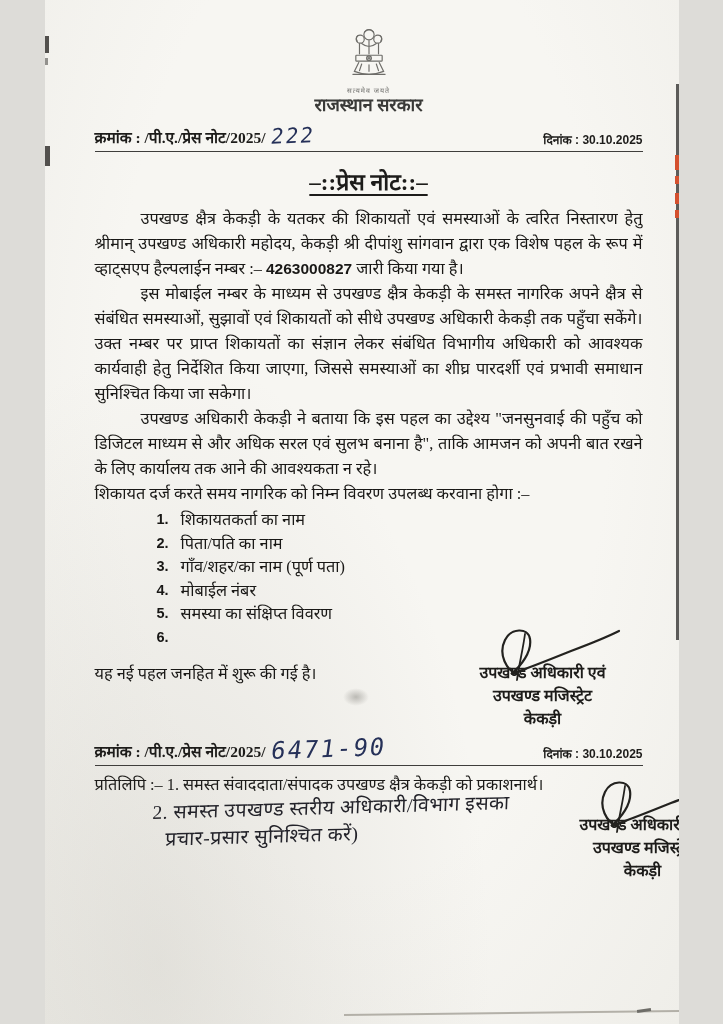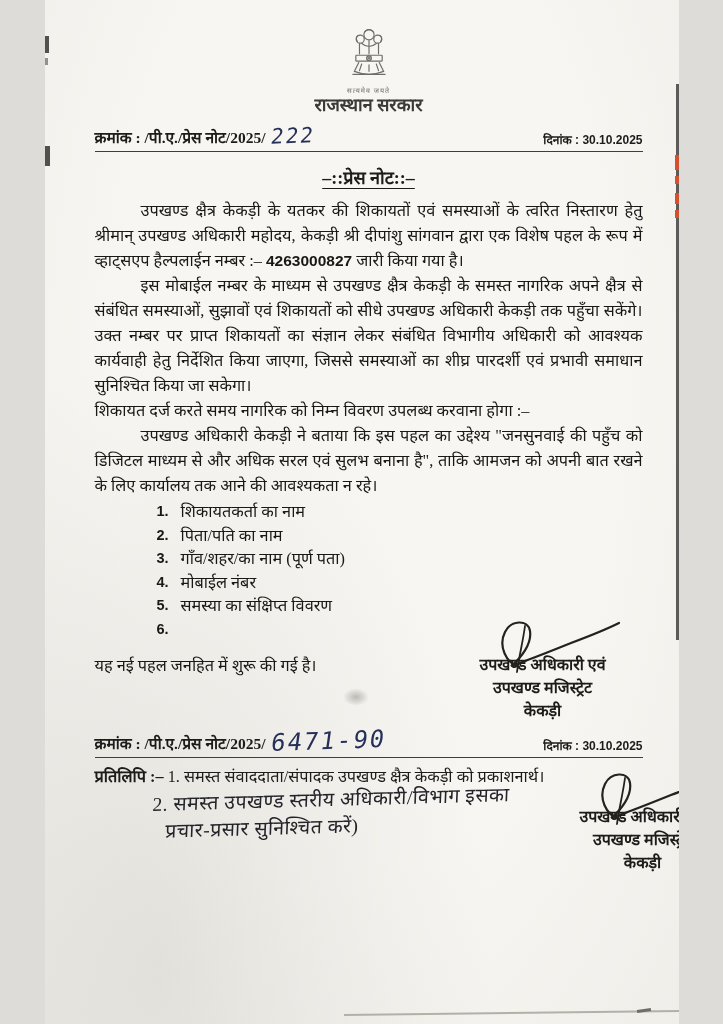--- a/index.html
+++ b/index.html
@@ -34,21 +34,21 @@
   }
   .hand-num{
     font-family:"DejaVu Sans Mono",monospace;
     font-size:21px;font-weight:normal;color:#253058;
     display:inline-block;transform:rotate(-2deg) skewX(-10deg);
     letter-spacing:2px;margin-left:6px;line-height:.8;
   }
   .date-label{font-family:"Liberation Sans",sans-serif;font-size:12px;font-weight:bold;}
 
   .doc-title{
-    text-align:center;font-size:18px;font-weight:bold;margin:13px 0 9px 0;
+    text-align:center;font-size:23px;font-weight:bold;margin:13px 0 9px 0;
     text-decoration:underline;text-underline-offset:4px;
   }
 
   
   .para{
     font-size:16.3px;line-height:25px;text-align:justify;margin:0;
     text-indent:46px;color:#191816;
   }
   .para.no-indent{text-indent:0;}
   .bold-num{font-weight:bold;font-family:"Liberation Sans",sans-serif;font-size:15.5px;}
@@ -60,21 +60,21 @@
 
   
   .sig{
     position:relative;width:200px;text-align:center;
     font-size:16px;font-weight:bold;line-height:23px;flex:none;
   }
   .sig .scribble{position:absolute;left:18px;top:-36px;pointer-events:none;}
   .sig.second{margin-top:14px;}
 
   .copies{margin-top:7px;font-size:16.3px;line-height:24px;}
-  .copies .label{font-weight:bold;}
+  .copies .label{font-weight:normal;}
   .bottom-row{display:flex;align-items:flex-start;margin-top:2px;}
   .handwritten{
     margin-left:58px;font-size:19.5px;line-height:27px;color:#23232a;
     transform:rotate(-1.6deg) skewX(-4deg);transform-origin:left top;
     letter-spacing:.5px;width:390px;flex:none;
   }
   .handwritten .hw2{margin-left:14px;}
 
   
   .edge-strip{position:absolute;right:0;top:84px;width:3px;height:556px;background:#4b4a48;opacity:.9;}
@@ -125,22 +125,22 @@
         <span>क्रमांक :</span>
         <span>/पी.ए./प्रेस नोट/2025/</span><span class="hand-num">222</span>
       </div>
       <div class="date-label">दिनांक : 30.10.2025</div>
     </div>
 
     <div class="doc-title">–::प्रेस नोट::–</div>
 
     <p class="para"><span>उपखण्ड क्षैत्र केकड़ी के यतकर की शिकायतों एवं समस्याओं के त्वरित निस्तारण हेतु श्रीमान् उपखण्ड अधिकारी महोदय, केकड़ी श्री दीपांशु सांगवान द्वारा एक विशेष पहल के रूप में व्हाट्सएप हैल्पलाईन नम्बर :– </span><span class="bold-num">4263000827</span><span> जारी किया गया है।</span></p>
     <p class="para">इस मोबाईल नम्बर के माध्यम से उपखण्ड क्षैत्र केकड़ी के समस्त नागरिक अपने क्षैत्र से संबंधित समस्याओं, सुझावों एवं शिकायतों को सीधे उपखण्ड अधिकारी केकड़ी तक पहुँचा सकेंगे। उक्त नम्बर पर प्राप्त शिकायतों का संज्ञान लेकर संबंधित विभागीय अधिकारी को आवश्यक कार्यवाही हेतु निर्देशित किया जाएगा, जिससे समस्याओं का शीघ्र पारदर्शी एवं प्रभावी समाधान सुनिश्चित किया जा सकेगा।</p>
+    <p class="para">उपखण्ड अधिकारी केकड़ी ने बताया कि इस पहल का उद्देश्य "जनसुनवाई की पहुँच को डिजिटल माध्यम से और अधिक सरल एवं सुलभ बनाना है", ताकि आमजन को अपनी बात रखने के लिए कार्यालय तक आने की आवश्यकता न रहे।</p>
     <p class="para no-indent">शिकायत दर्ज करते समय नागरिक को निम्न विवरण उपलब्ध करवाना होगा :–</p>
-    <p class="para">उपखण्ड अधिकारी केकड़ी ने बताया कि इस पहल का उद्देश्य "जनसुनवाई की पहुँच को डिजिटल माध्यम से और अधिक सरल एवं सुलभ बनाना है", ताकि आमजन को अपनी बात रखने के लिए कार्यालय तक आने की आवश्यकता न रहे।</p>
 
     <div class="list">
       <div class="list-row">
           <span class="list-num">1.</span>
           <span>शिकायतकर्ता का नाम</span>
         </div>
       <div class="list-row">
           <span class="list-num">2.</span>
           <span>पिता/पति का नाम</span>
         </div>

